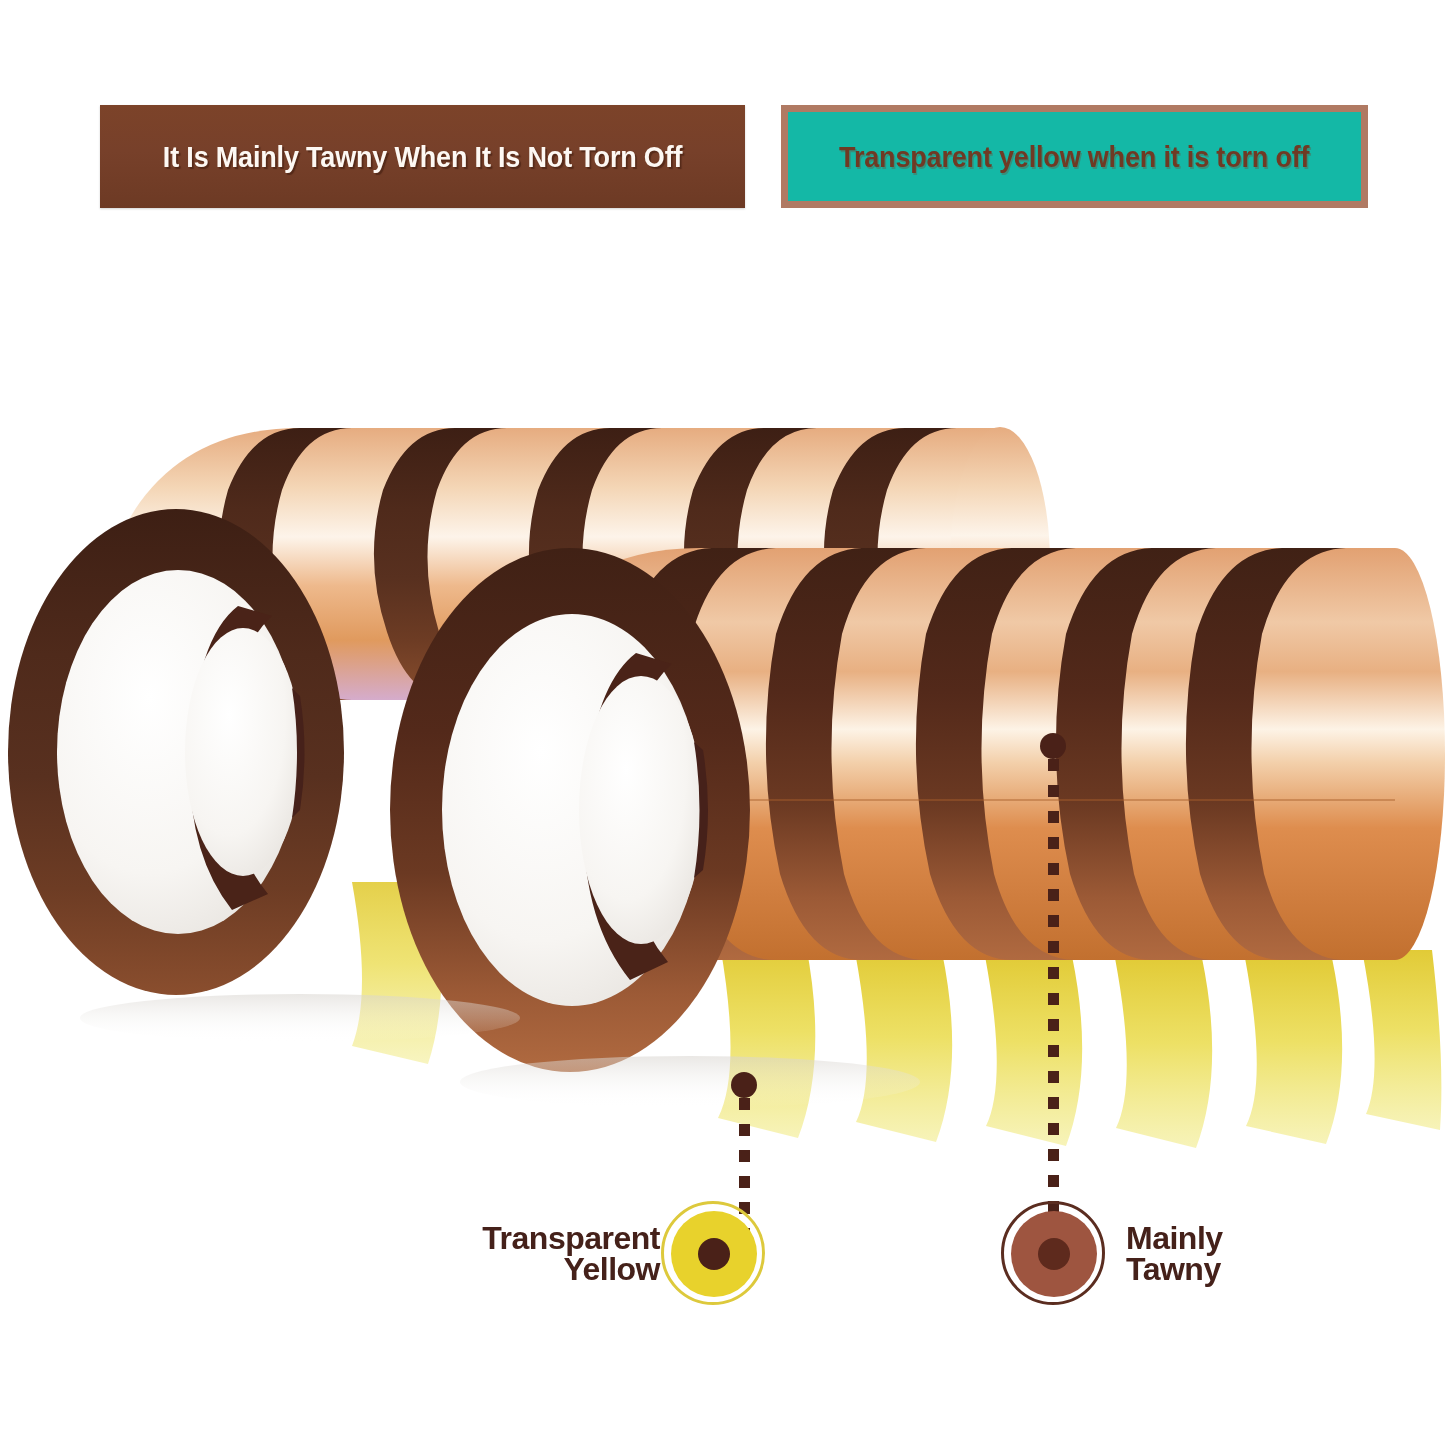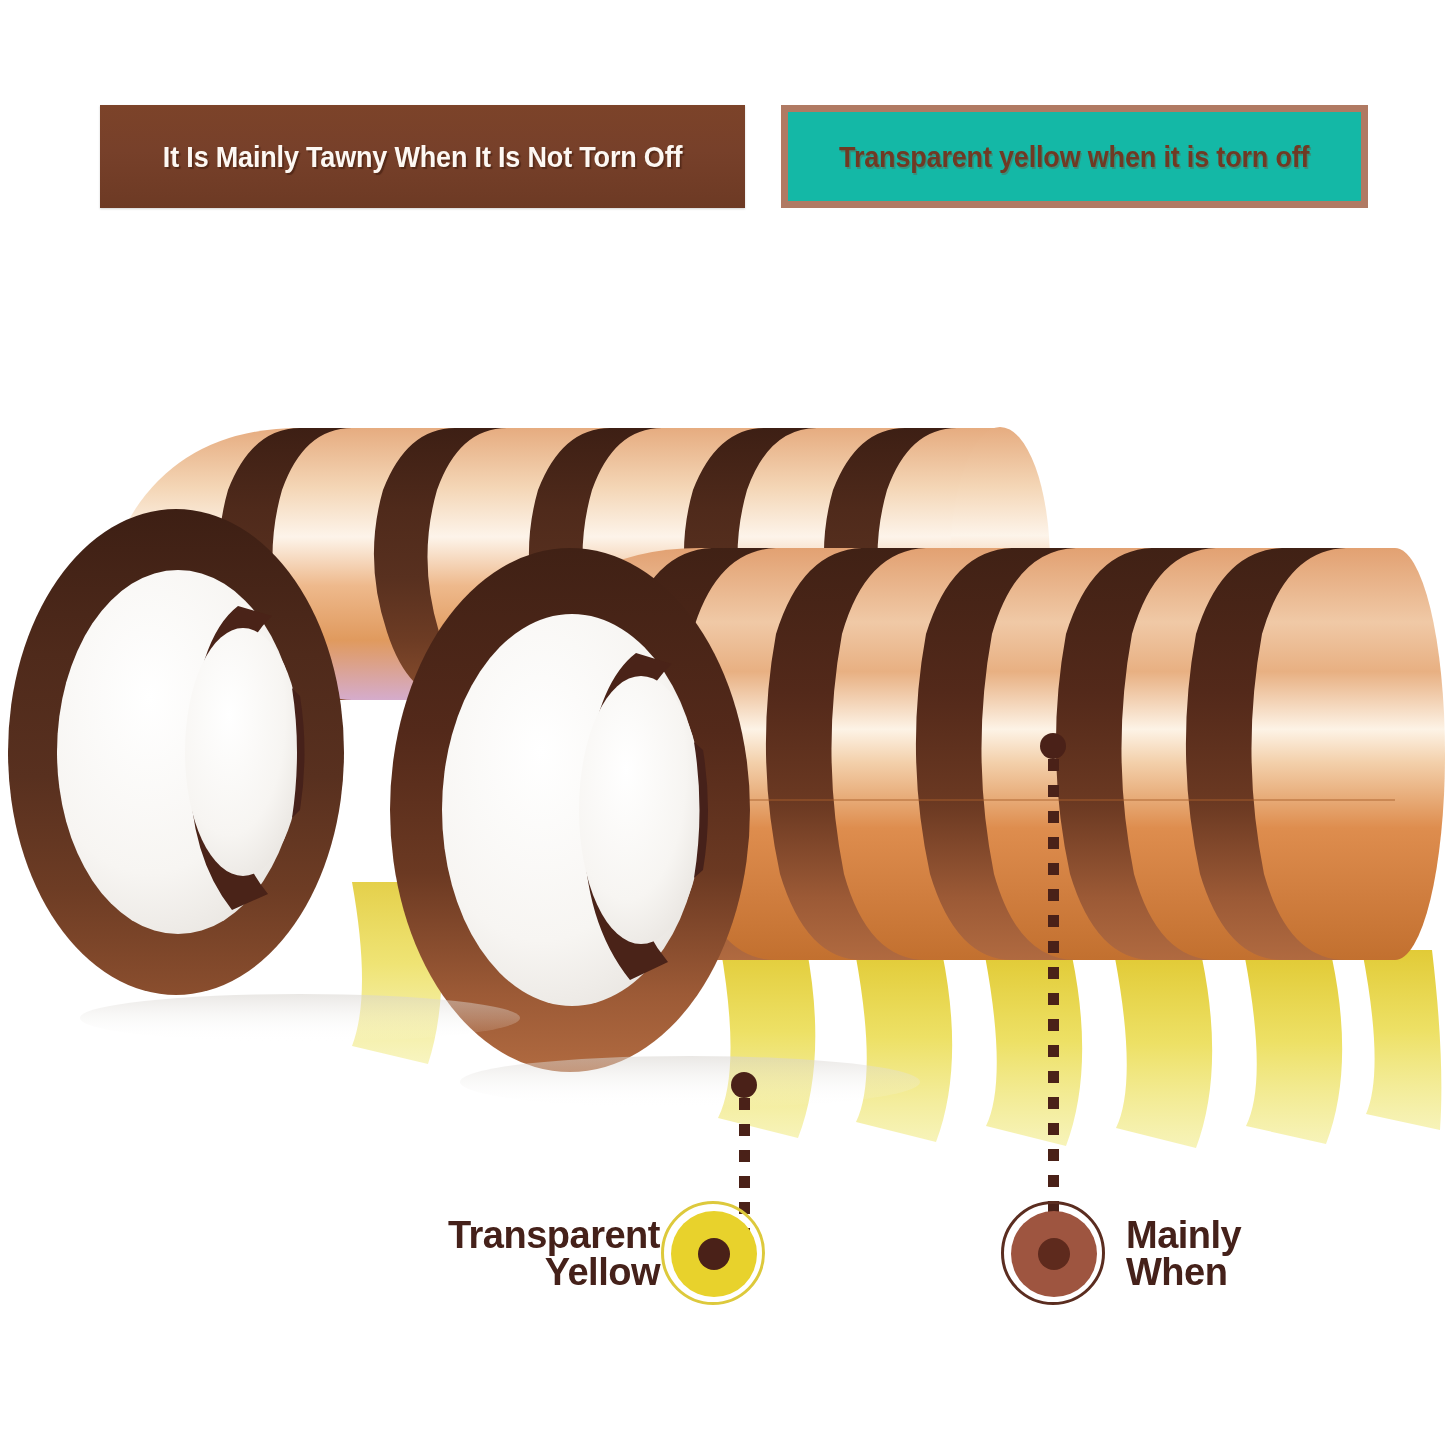--- a/index.html
+++ b/index.html
@@ -77,21 +77,21 @@
 
   
   .callout {
     position: absolute;
     display: flex;
     align-items: center;
   }
   .callout-text {
     color: #45211a;
     font-weight: bold;
-    font-size: 38px;
+    font-size: 32px;
     line-height: 0.98;
     font-family: "Liberation Sans Narrow", "Liberation Sans", sans-serif;
     letter-spacing: -0.5px;
     white-space: pre-line;
   }
   #callout-left {
     left: 380px;
     top: 1200px;
     width: 430px;
   }
@@ -332,14 +332,14 @@
   </span>
 </div>
 
 <div id="callout-right" class="callout">
   <span class="marker" id="marker-brown">
     <span class="ring-outer"></span>
     <span class="disc"></span>
     <span class="center-dot"></span>
   </span>
   <span class="callout-text">Mainly
-When</span>
+Tawny</span>
 </div>
 
 </body></html>

